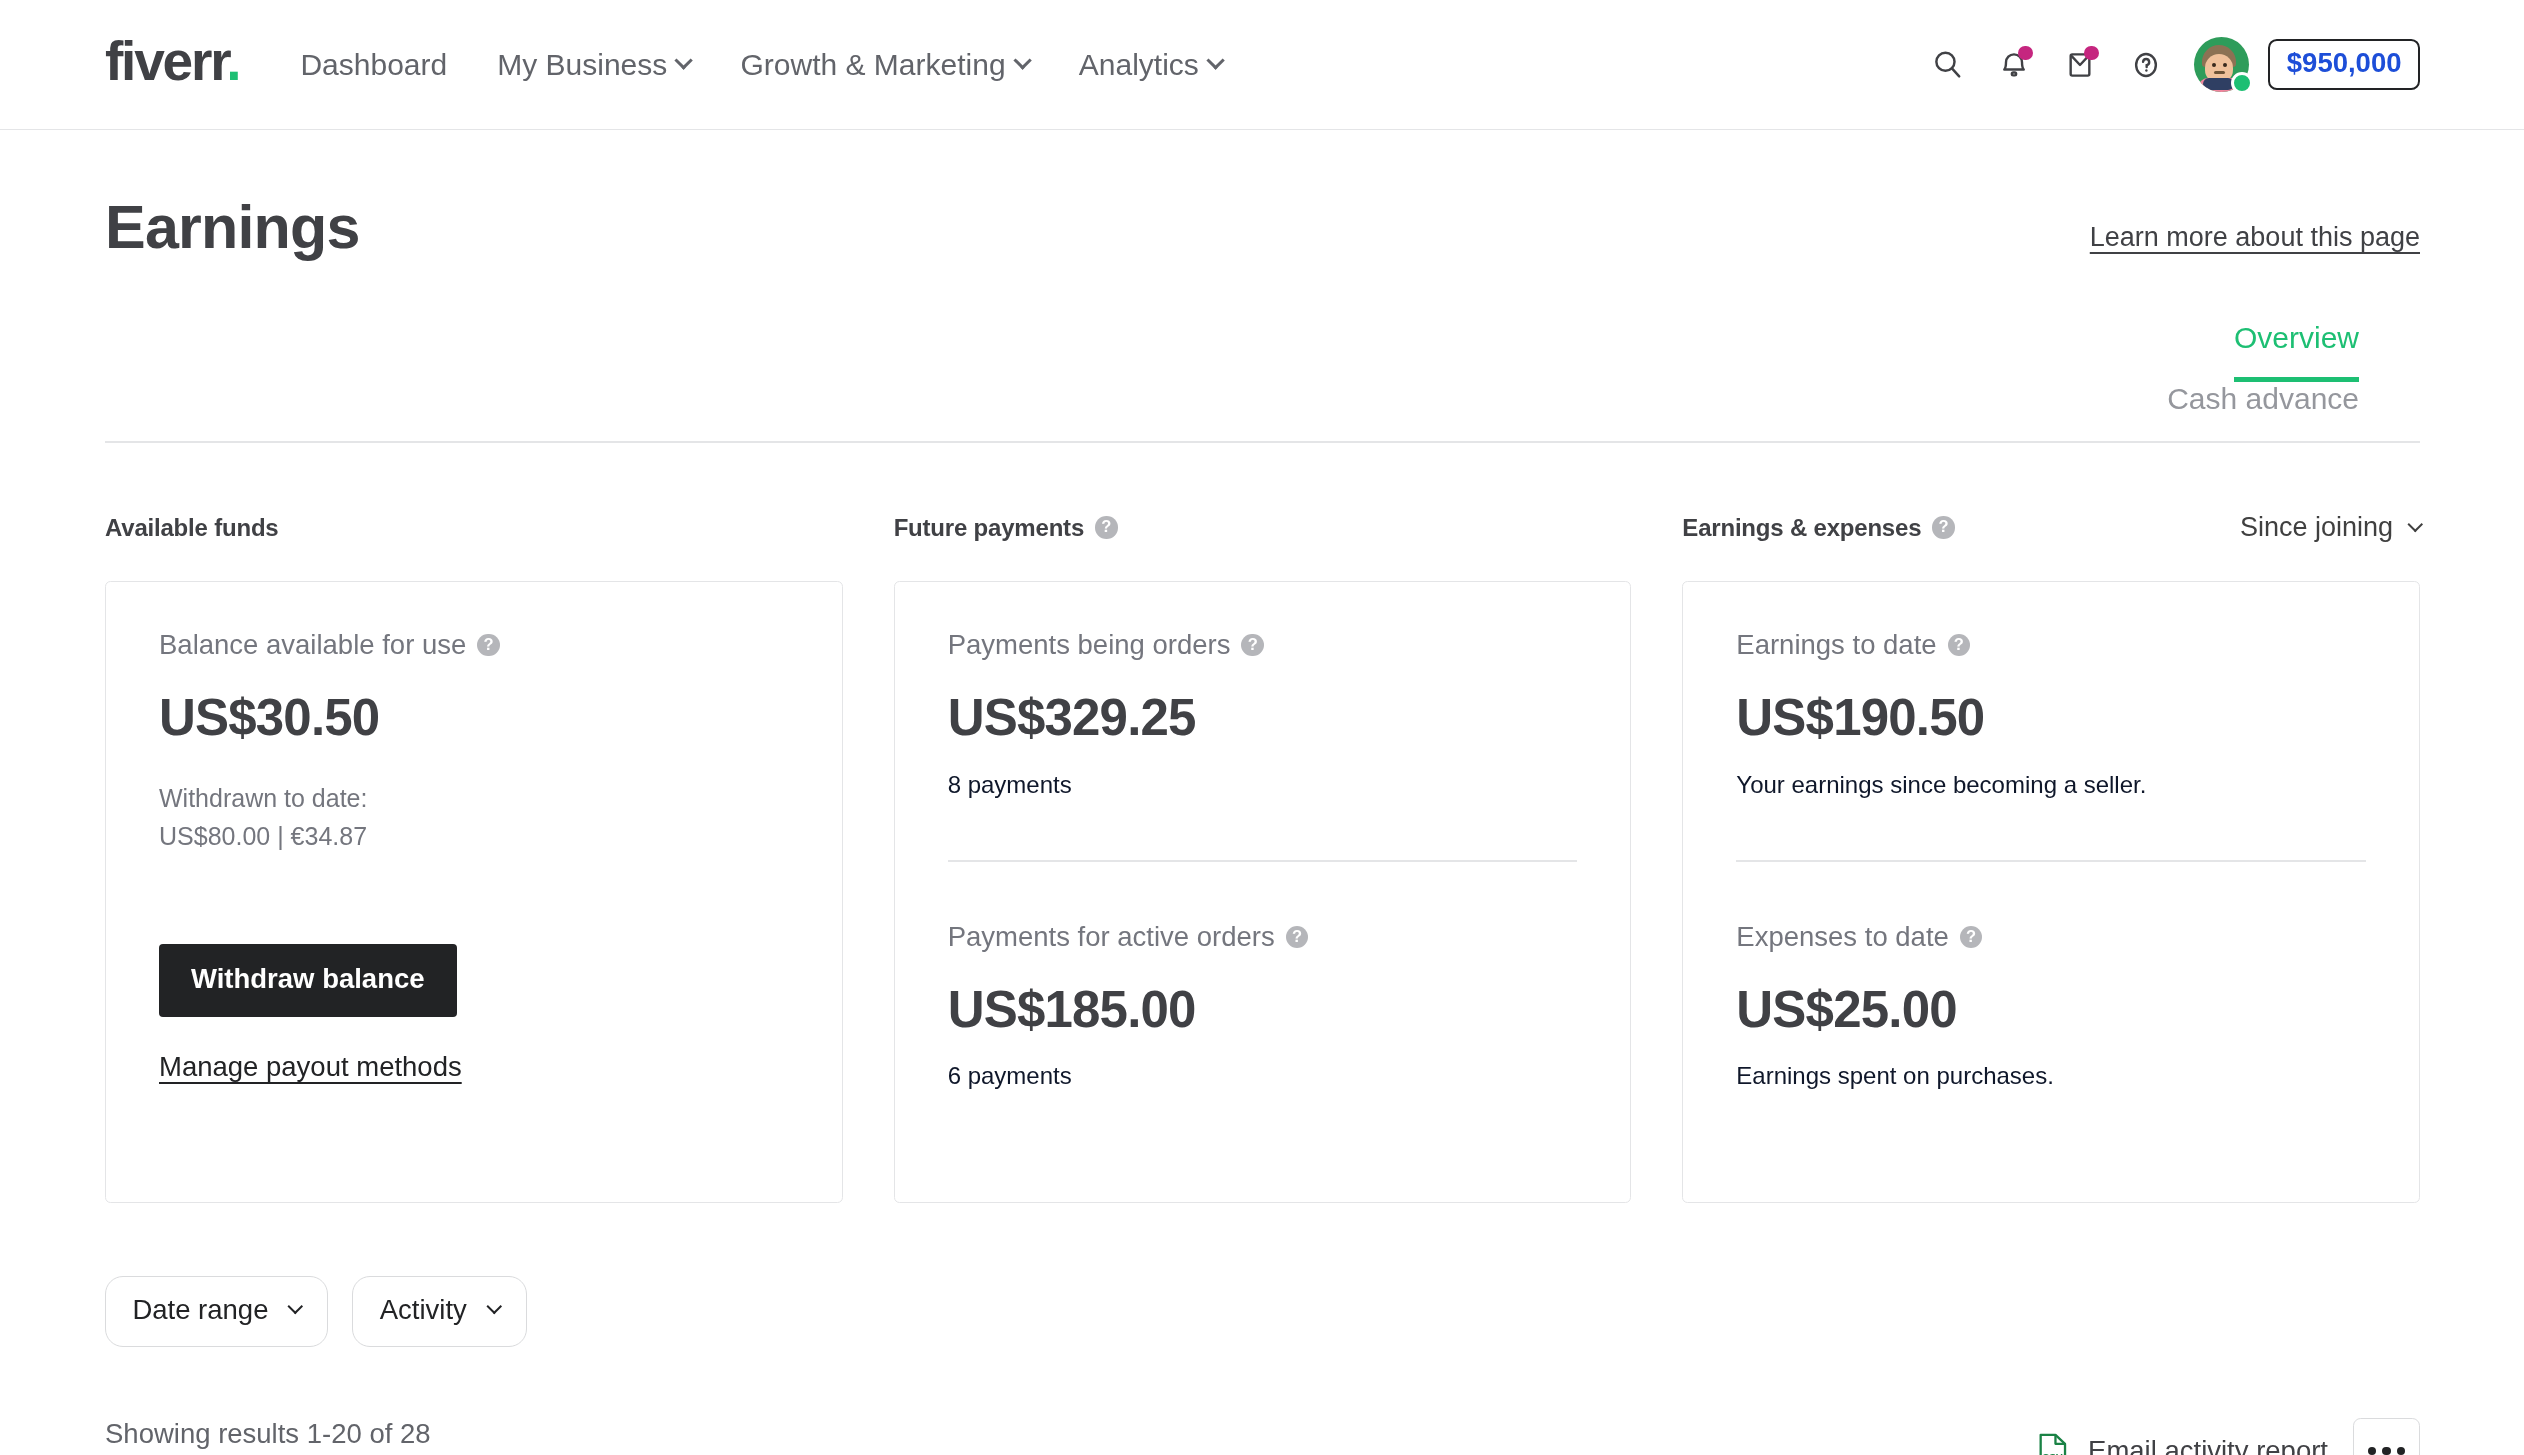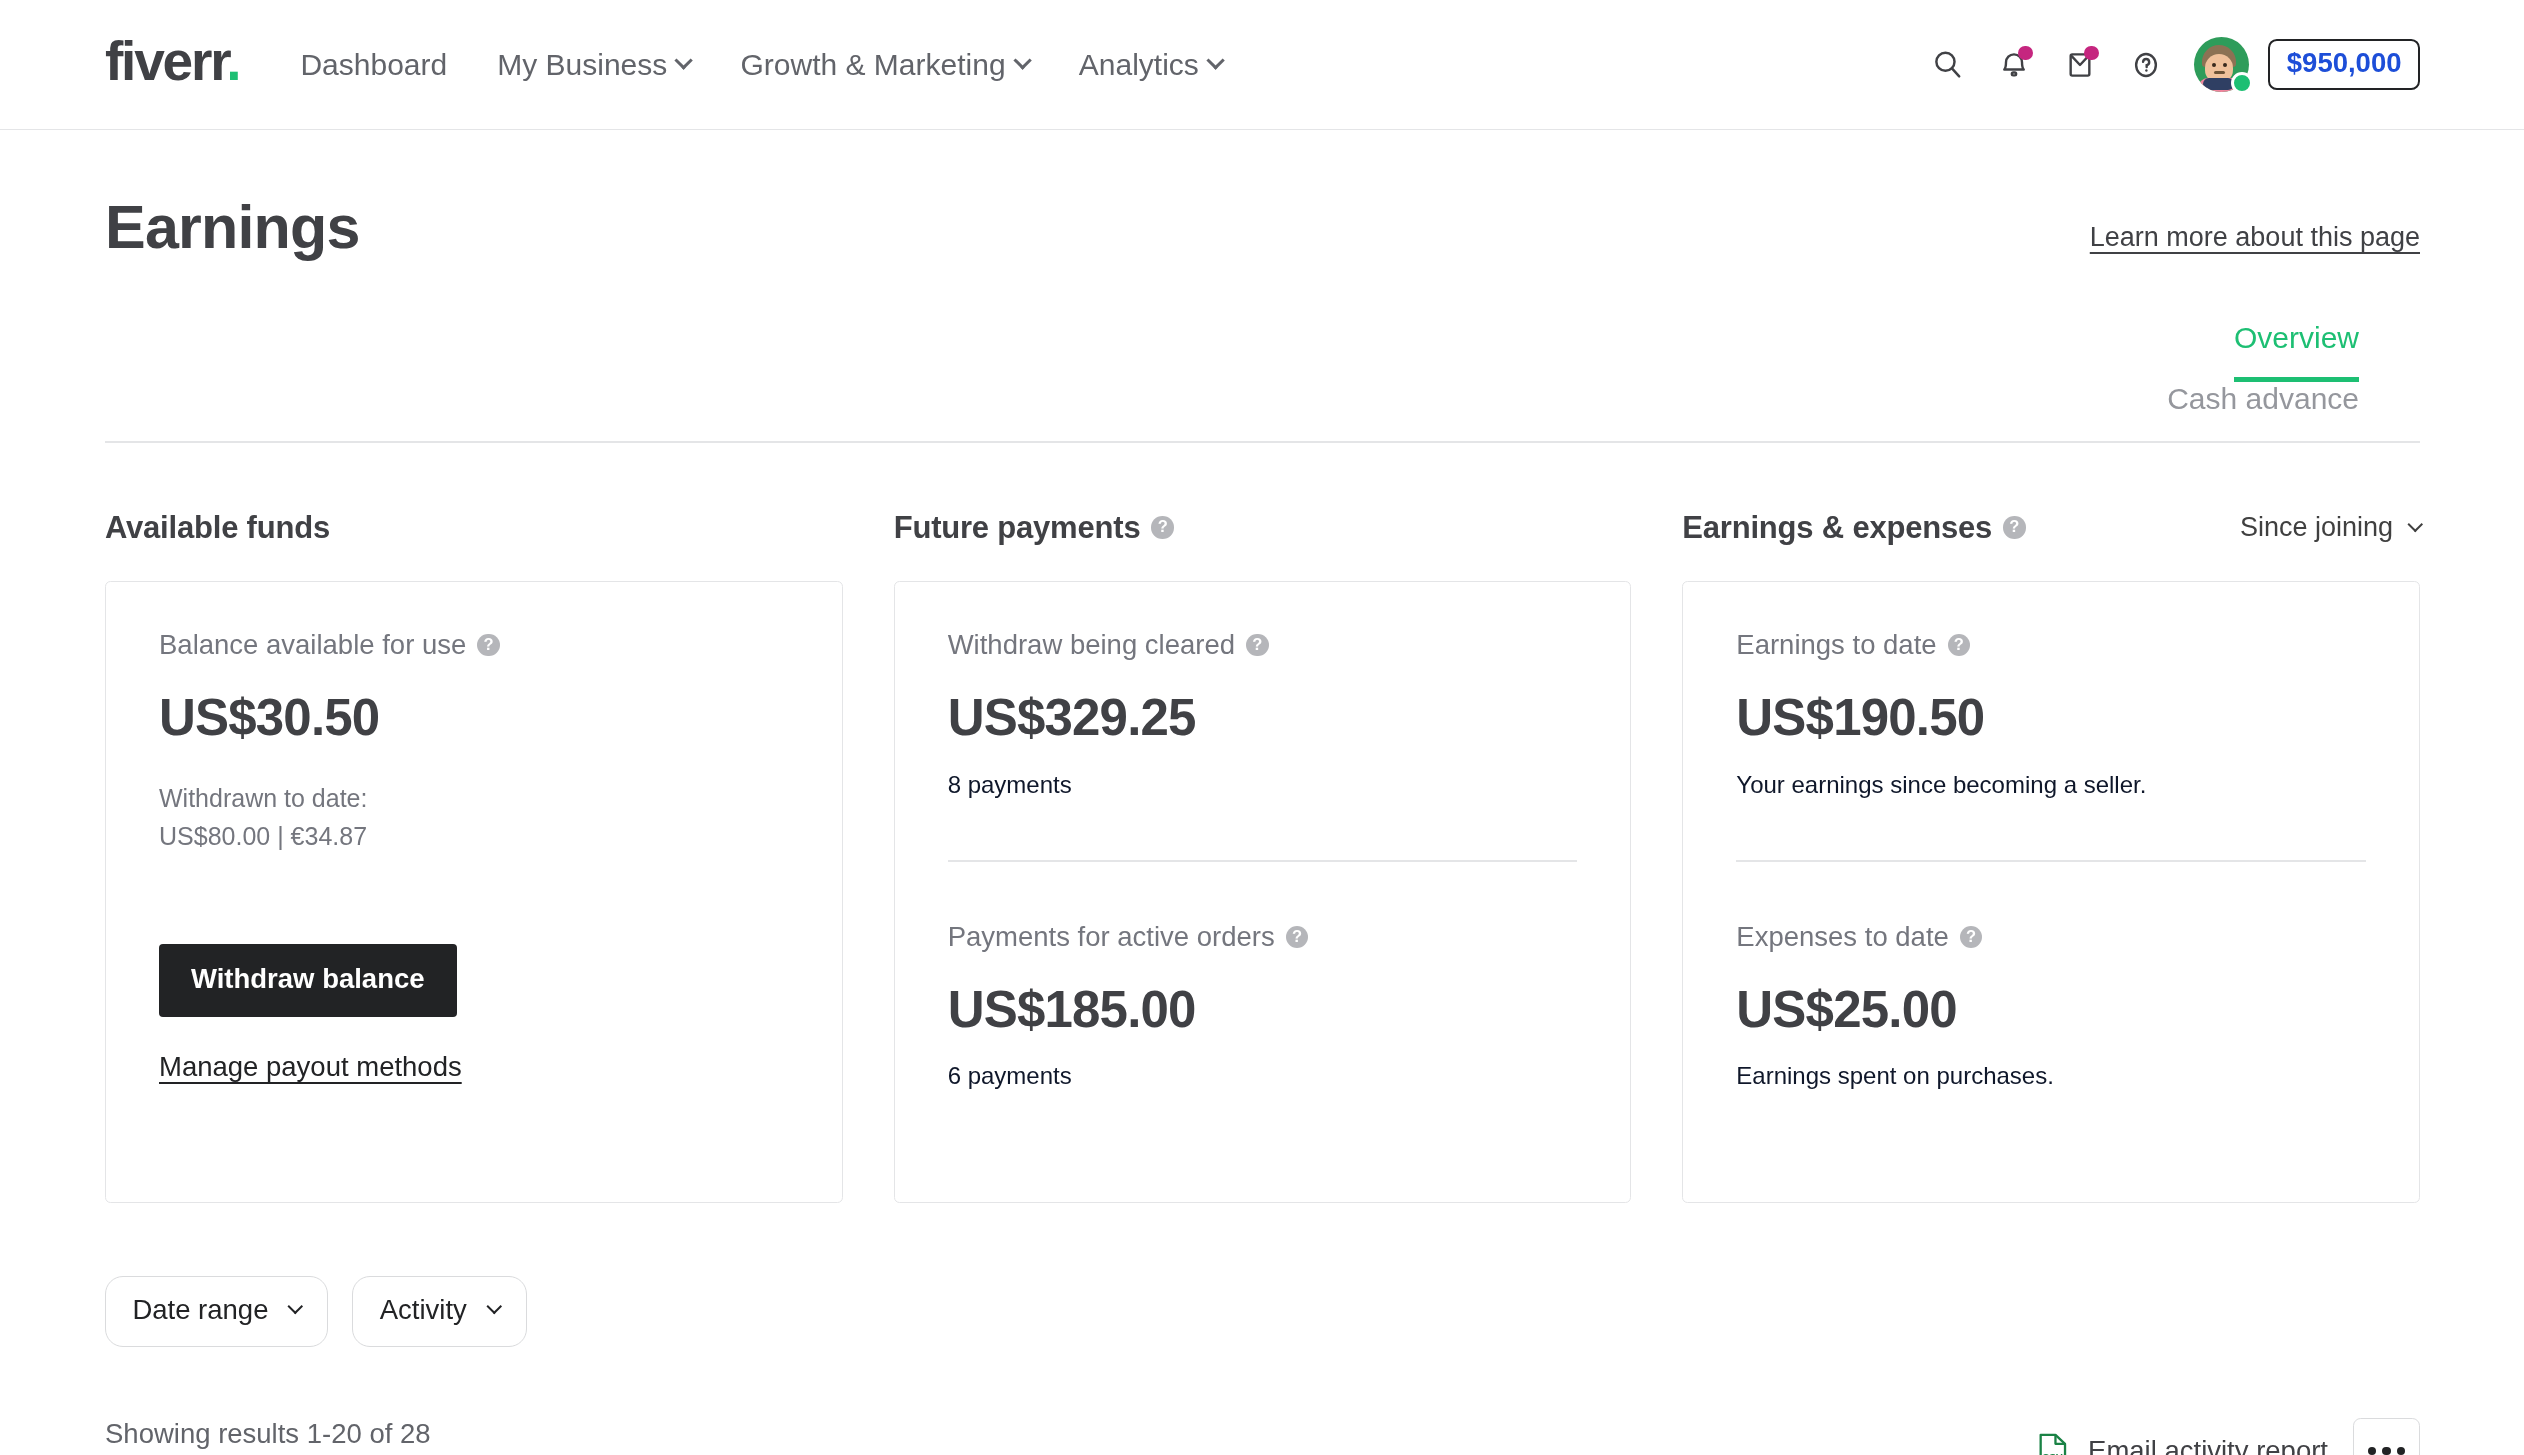--- a/index.html
+++ b/index.html
@@ -211,21 +211,21 @@
     gap: 51px;
     margin-top: 65px;
   }
   .card-col-head {
     display: flex;
     align-items: center;
     height: 39px;
     margin-bottom: 34px;
   }
   .card-col-title {
-    font-size: 31px;
+    font-size: 24px;
     font-weight: 700;
     color: #404145;
     letter-spacing: -0.2px;
   }
   .q-icon {
     display: inline-flex;
     align-items: center;
     justify-content: center;
     width: 22.6px; height: 22.6px;
     border-radius: 50%;
@@ -487,21 +487,21 @@
 
     <div>
       <div class="card-col-head">
         <span class="card-col-title">Future payments</span>
         <span class="q-icon">?</span>
       </div>
       <div class="card">
 
         <div>
           <div class="stat-label">
-            <span>Withdraw being cleared</span>
+            <span>Payments being orders</span>
             <span class="q-icon">?</span>
           </div>
           <div class="stat-value">US$329.25</div>
           <div class="stat-sub">8 payments</div>
         </div>
 
         <div class="divider"></div>
 
         <div class="stat-block-2">
           <div class="stat-label">

